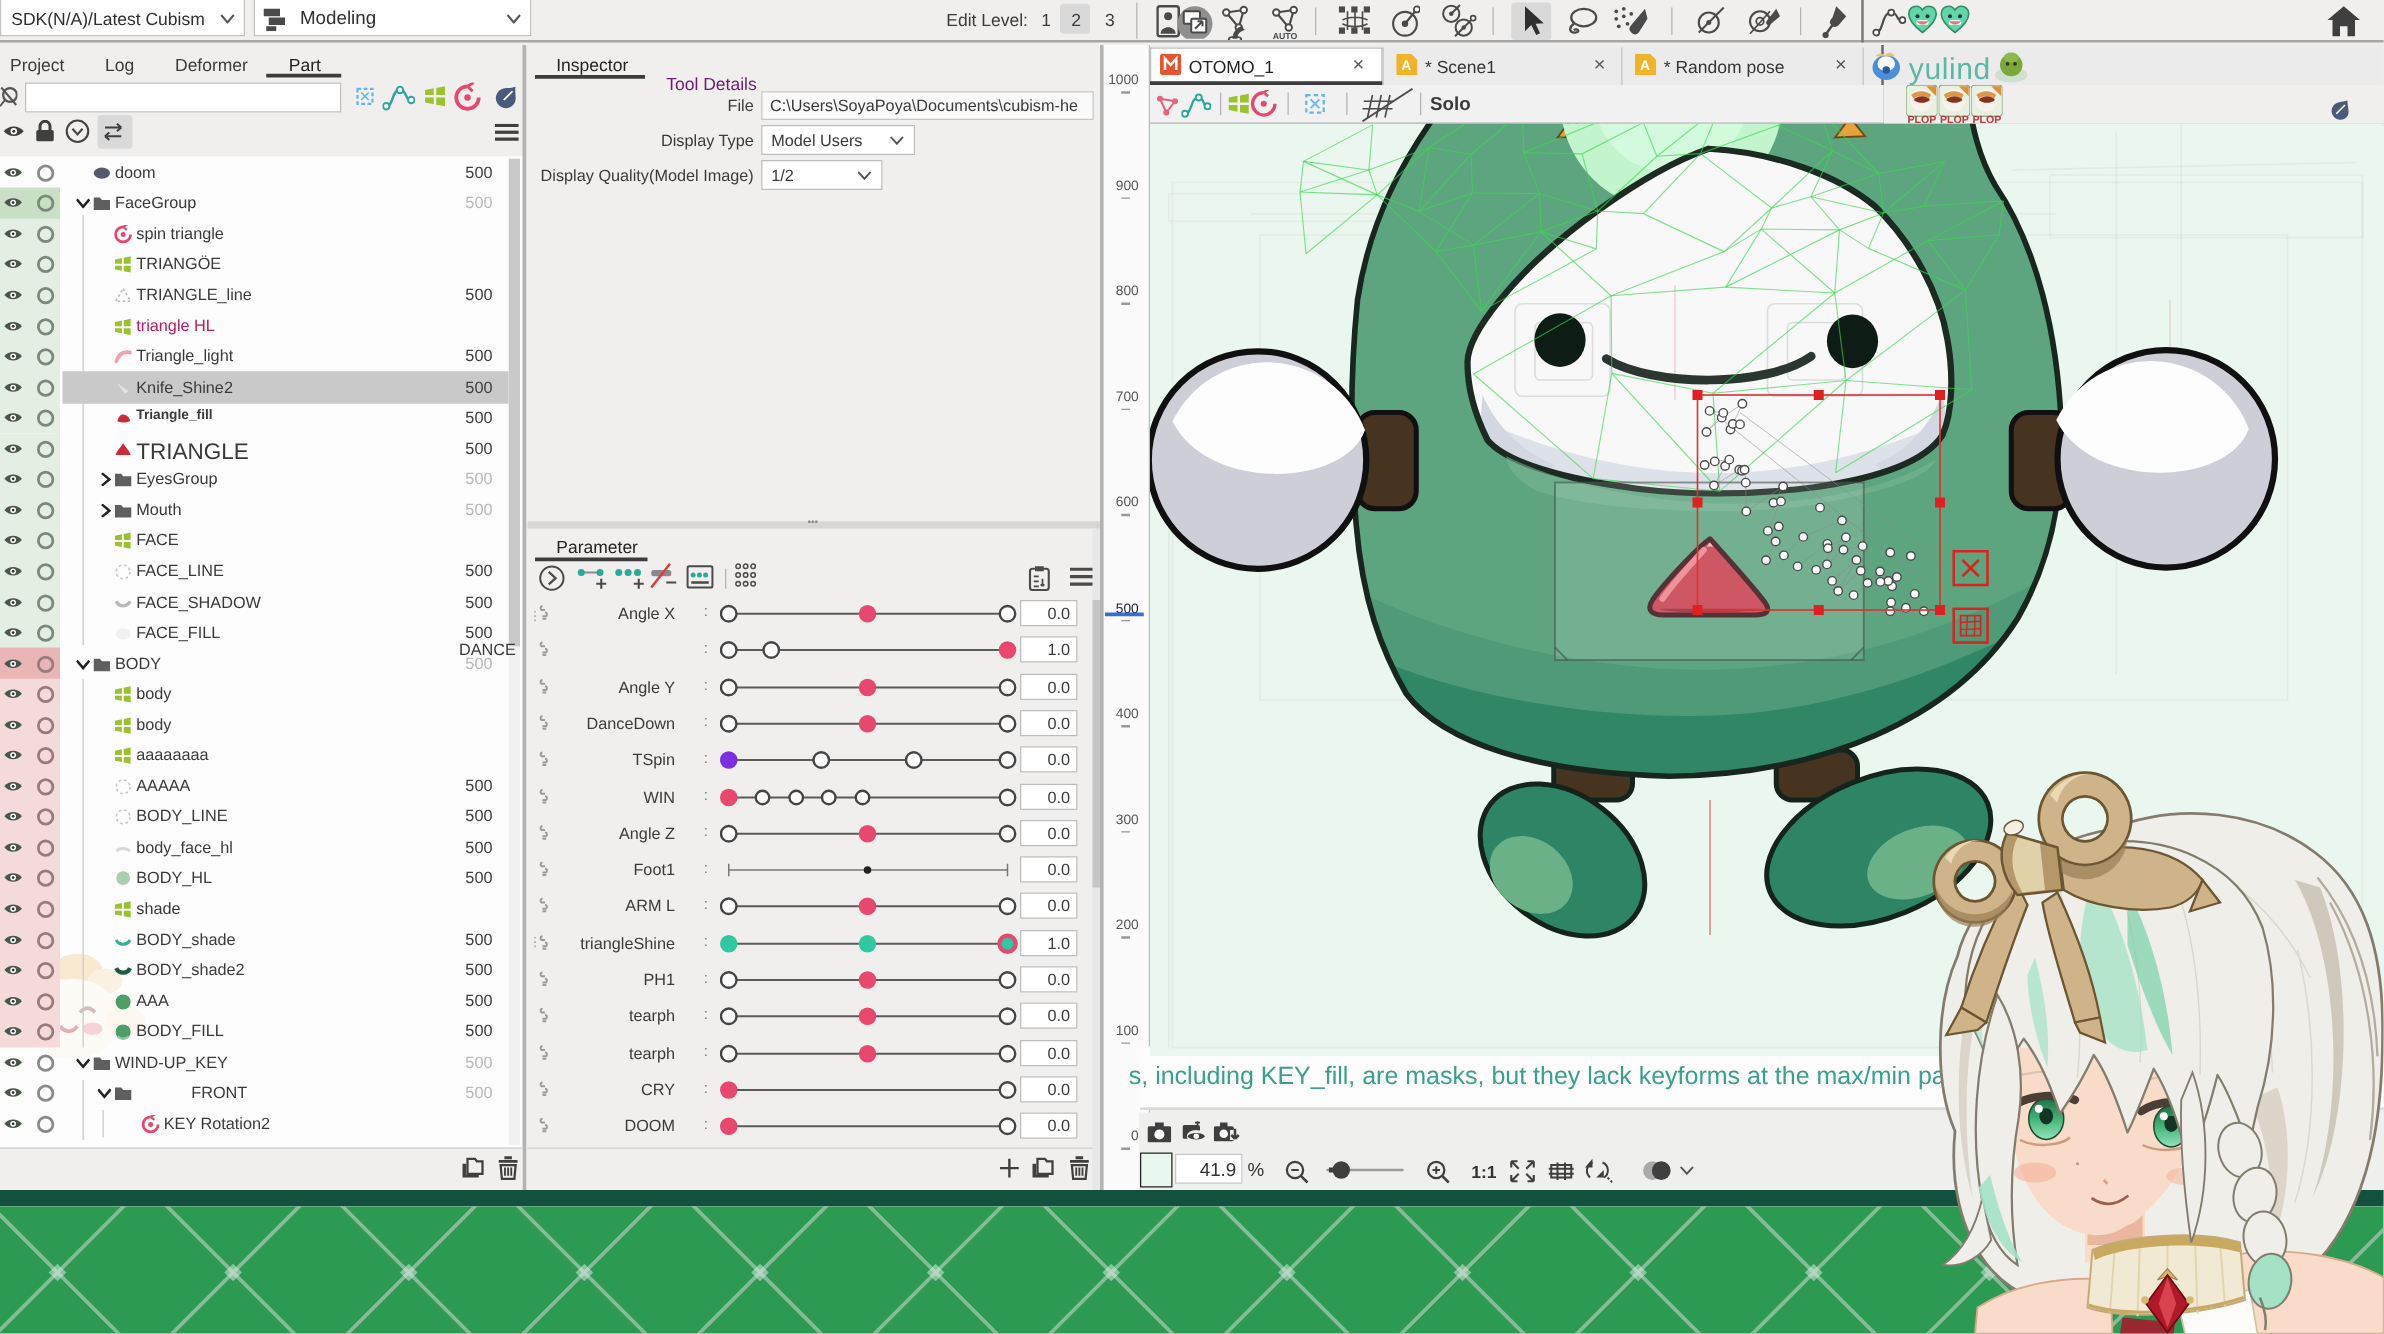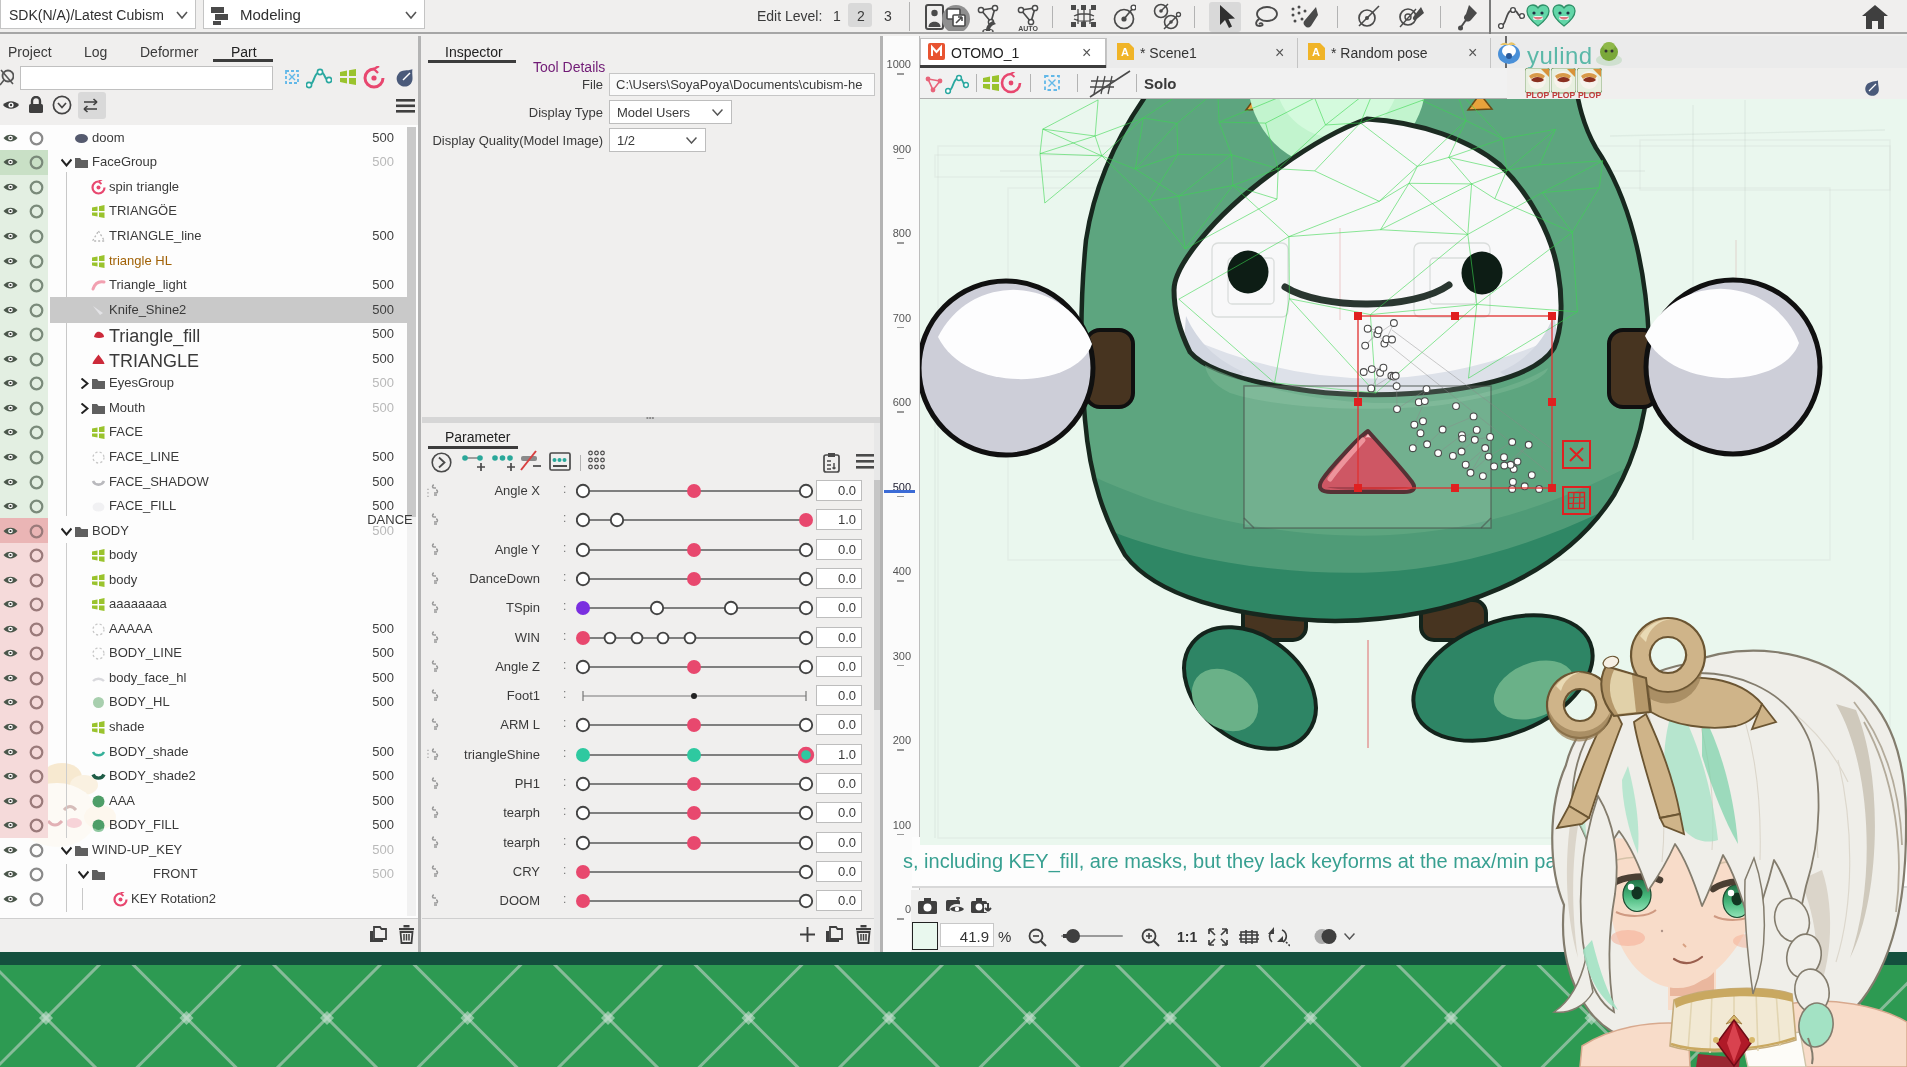--- a/index.html
+++ b/index.html
@@ -317,21 +317,21 @@
     <circle cx="7.5" cy="7.5" r="5.8" fill="none" stroke="#7a8a7a" stroke-width="2.2"></circle>
   </svg>
 <svg class="ab" style="left:91px;top:253.5px" width="15" height="15" viewBox="0 0 15 15">
     <g fill="#9ac32d">
       <path d="M1 3.5 L6.5 2.4 L6.5 7 L1 7 Z"></path>
       <path d="M8 2.2 L13.5 1 L13.5 7 L8 7 Z"></path>
       <path d="M1 8.5 L6.5 8.5 L6.5 12.6 L1 11.5 Z"></path>
       <path d="M8 8.5 L13.5 8.5 L13.5 14 L8 13 Z"></path>
     </g>
   </svg>
-<div class="ab" style="left:109px;top:252.5px;font-size:13px;color:#a16207;font-weight:normal;white-space:nowrap;">triangle HL</div>
+<div class="ab" style="left:109px;top:252.5px;font-size:13px;color:#be185d;font-weight:normal;white-space:nowrap;">triangle HL</div>
 <div class="ab" style="left:0px;top:272.8px;width:48px;height:25.6px;background:#e3efe2"></div>
 <svg class="ab" style="left:3px;top:279.1px;" width="15" height="12" viewBox="0 0 15 12">
     <path d="M0.5 6 C4 1.5,11 1.5,14.5 6 C11 10.5,4 10.5,0.5 6 Z" fill="#4a564a"></path>
     <circle cx="7.5" cy="6" r="2.3" fill="#fff"></circle>
     <circle cx="7.5" cy="6" r="1.1" fill="#333"></circle>
   </svg>
 <svg class="ab" style="left:29px;top:278.1px;" width="15" height="15" viewBox="0 0 15 15">
     <circle cx="7.5" cy="7.5" r="5.8" fill="none" stroke="#7a8a7a" stroke-width="2.2"></circle>
   </svg>
 <svg class="ab" style="left:91px;top:278.1px" width="15" height="15" viewBox="0 0 15 15">
@@ -359,21 +359,21 @@
     <path d="M0.5 6 C4 1.5,11 1.5,14.5 6 C11 10.5,4 10.5,0.5 6 Z" fill="#4a564a"></path>
     <circle cx="7.5" cy="6" r="2.3" fill="#fff"></circle>
     <circle cx="7.5" cy="6" r="1.1" fill="#333"></circle>
   </svg>
 <svg class="ab" style="left:29px;top:327.2px;" width="15" height="15" viewBox="0 0 15 15">
     <circle cx="7.5" cy="7.5" r="5.8" fill="none" stroke="#7a8a7a" stroke-width="2.2"></circle>
   </svg>
 <svg class="ab" style="left:91px;top:327.2px" width="15" height="15" viewBox="0 0 15 15">
     <path d="M3 10 C4 5,7 4,9 5 C12 6,13 8,13 10 Q8 12 3 10 Z" fill="#cc2a3a"></path>
   </svg>
-<div class="ab" style="left:109px;top:326.2px;font-size:18px;color:#3a3a3a;font-weight:normal;white-space:nowrap;">Triangle_fill</div>
+<div class="ab" style="left:109px;top:326.2px;font-size:11px;color:#3a3a3a;font-weight:bold;white-space:nowrap;">Triangle_fill</div>
 <div class="ab" style="left:94px;top:326.2px;width:300px;text-align:right;font-size:13px;color:#3f3f3f;white-space:nowrap;">500</div>
 <div class="ab" style="left:0px;top:346.5px;width:48px;height:25.6px;background:#e3efe2"></div>
 <svg class="ab" style="left:3px;top:352.7px;" width="15" height="12" viewBox="0 0 15 12">
     <path d="M0.5 6 C4 1.5,11 1.5,14.5 6 C11 10.5,4 10.5,0.5 6 Z" fill="#4a564a"></path>
     <circle cx="7.5" cy="6" r="2.3" fill="#fff"></circle>
     <circle cx="7.5" cy="6" r="1.1" fill="#333"></circle>
   </svg>
 <svg class="ab" style="left:29px;top:351.7px;" width="15" height="15" viewBox="0 0 15 15">
     <circle cx="7.5" cy="7.5" r="5.8" fill="none" stroke="#7a8a7a" stroke-width="2.2"></circle>
   </svg>

